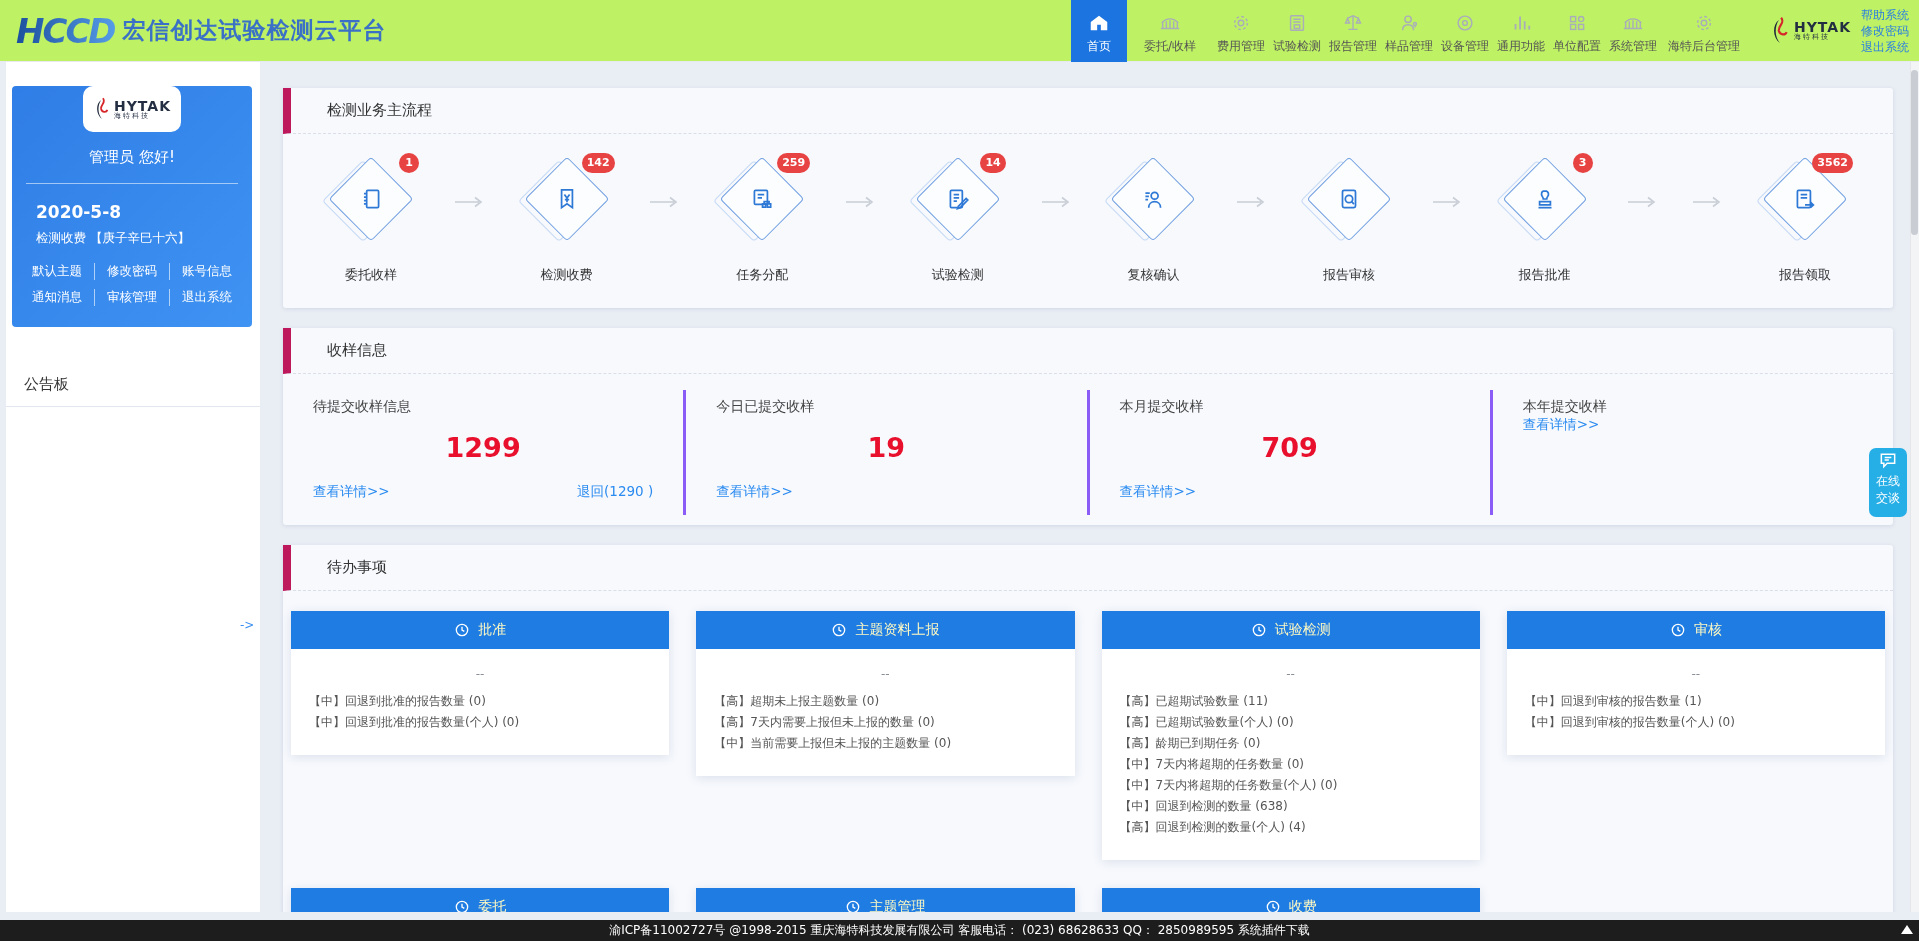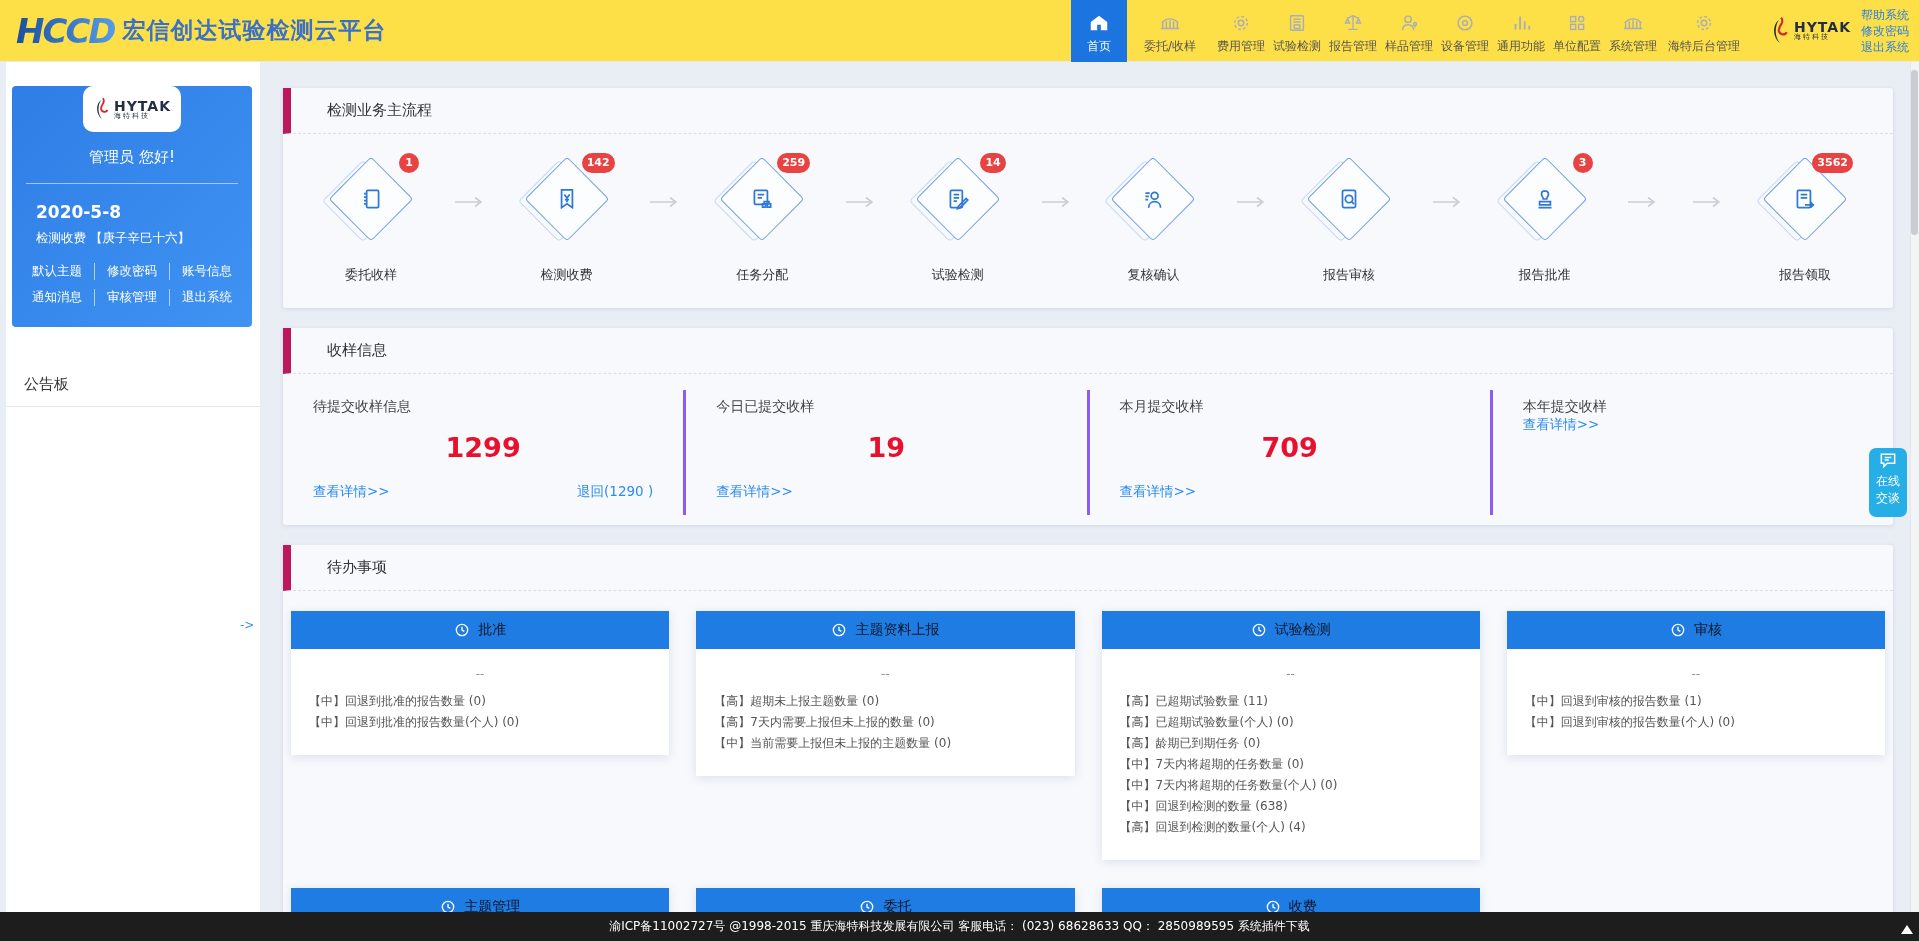--- a/index.html
+++ b/index.html
@@ -5,21 +5,21 @@
   * { margin:0; padding:0; box-sizing:border-box; }
   html,body { width:1919px; height:941px; overflow:hidden; }
   body {
     font-family:"DejaVu Sans","Liberation Sans",sans-serif;
     background:#e9edf4; color:#333; font-size:13px;
   }
   .app { position:relative; width:1919px; height:941px; overflow:hidden; }
 
   
   header {
-    height:62px; background:#fde047; display:flex; align-items:center;
+    height:62px; background:#bef264; display:flex; align-items:center;
     border-bottom:1px solid #e6e9ee; position:relative; z-index:5;
   }
   .logo-wrap { display:flex; align-items:center; padding-left:16px; width:520px; }
   .logo-abbr {
     font-size:34px; font-weight:900; font-style:italic; letter-spacing:-2px;
     background:linear-gradient(90deg,#1b4f9e,#5aa2ec);
     -webkit-background-clip:text; background-clip:text; color:#2a6cc4;
     -webkit-text-fill-color:transparent; padding-right:8px;
   }
   .logo-title { font-size:23px; font-weight:bold; color:#3a71c6; letter-spacing:1px; }
@@ -113,37 +113,37 @@
   .samp-links { display:flex; justify-content:space-between; font-size:13.5px; }
   .blue-link { color:#2b8bf0; cursor:pointer; text-decoration:none; }
 
   
   .todo-grid {
     display:grid; grid-template-columns:repeat(4,1fr); gap:28px 27px;
     padding:20px 8px 34px 8px; align-items:start; background:transparent;
   }
   .todo-card { background:#fff; box-shadow:0 2px 10px rgba(60,80,120,.14); }
   .todo-head {
-    height:38px; background:#1e7ce2; color:#0f172a; display:flex; align-items:center;
+    height:38px; background:#1e7ce2; color:#fef9c3; display:flex; align-items:center;
     justify-content:center; gap:8px; font-size:14px; cursor:pointer;
   }
   .todo-body { padding:12px 18px 22px; }
   .dashes { text-align:center; color:#8a8f98; font-size:12px; margin:6px 0 10px; }
   .todo-item { font-size:12px; color:#555; line-height:1.75; white-space:nowrap; }
 
   
   .chat-widget {
     position:absolute; right:12px; top:448px; width:38px; padding:2px 0 10px;
     background:#26aee6; border-radius:7px; color:#fff; text-align:center; cursor:pointer; z-index:8;
   }
   .chat-widget .chat-line { font-size:12px; line-height:17px; }
   .scrollbar { position:absolute; right:0; top:62px; bottom:29px; width:9px; background:#f3f4f6; border-left:1px solid #e4e6ea; z-index:9; }
   .scroll-thumb { position:absolute; top:8px; right:1px; width:7px; height:165px; background:#c9ccd2; border-radius:4px; }
   footer {
-    position:absolute; left:0; right:0; bottom:0; height:29px; background:#1d1d1d;
+    position:absolute; left:0; right:0; bottom:0; height:21px; background:#1d1d1d;
     color:#fff; font-size:12px; display:flex; align-items:center; justify-content:center; z-index:10;
   }
   .scroll-top {
     position:absolute; right:6px; bottom:7px; width:0; height:0; cursor:pointer;
     border-left:6px solid transparent; border-right:6px solid transparent; border-bottom:9px solid #fff;
   }
   svg { display:block; }
 </style>
 </head>
 <body>
@@ -617,34 +617,34 @@
           </div>
 
           <div class="todo-card">
             <div class="todo-head">
               <span>
                   <svg width="16" height="16" viewBox="0 0 24 24" fill="none" stroke="#fff" stroke-width="2">
                     <circle cx="12" cy="12" r="8.5"></circle>
                     <path d="M12 7v5l3.5 2"></path>
                   </svg>
                 </span>
-              <span>主题管理</span>
+              <span>委托</span>
             </div>
 
           </div>
 
           <div class="todo-card">
             <div class="todo-head">
               <span>
                   <svg width="16" height="16" viewBox="0 0 24 24" fill="none" stroke="#fff" stroke-width="2">
                     <circle cx="12" cy="12" r="8.5"></circle>
                     <path d="M12 7v5l3.5 2"></path>
                   </svg>
                 </span>
-              <span>委托</span>
+              <span>主题管理</span>
             </div>
 
           </div>
 
           <div class="todo-card">
             <div class="todo-head">
               <span>
                   <svg width="16" height="16" viewBox="0 0 24 24" fill="none" stroke="#fff" stroke-width="2">
                     <circle cx="12" cy="12" r="8.5"></circle>
                     <path d="M12 7v5l3.5 2"></path>

